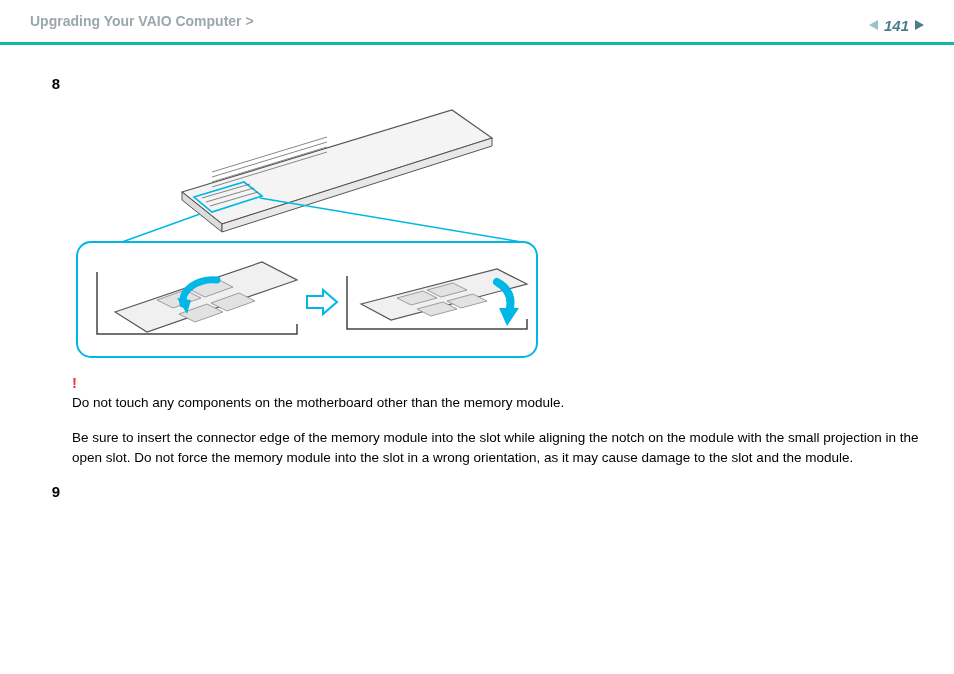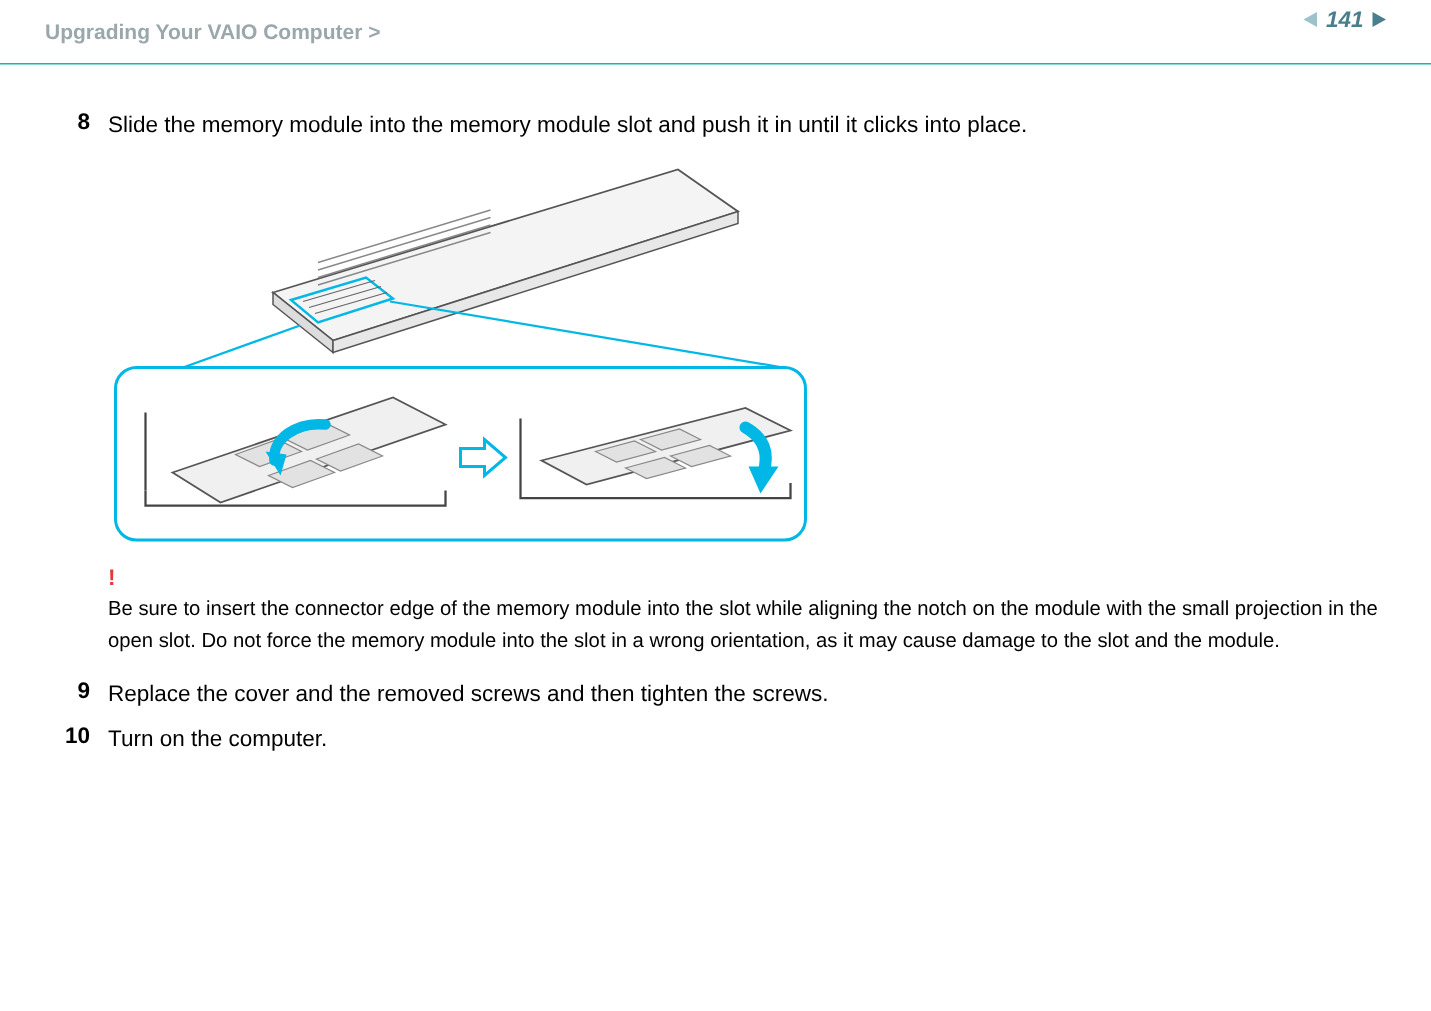--- a/index.html
+++ b/index.html
@@ -12,32 +12,32 @@
     height: 674px;
   }
   .page {
     position: relative;
     width: 954px;
     height: 674px;
   }
   .header {
     position: relative;
     padding: 12px 30px 10px 30px;
-    border-bottom: 1px solid #14b8a6;
+    border-bottom: 3px solid #14b8a6;
   }
   .breadcrumb {
     color: #9aa8ac;
     font-weight: bold;
     font-size: 14px;
     line-height: 1.4;
   }
   .pagenum-area {
     position: absolute;
     right: 30px;
-    bottom: 20px;
+    bottom: 8px;
     display: flex;
     align-items: center;
     gap: 6px;
   }
   .page-number {
     color: #4b7e8c;
     font-weight: bold;
     font-style: italic;
     font-size: 15px;
   }
@@ -103,21 +103,20 @@
       <div class="nav-tri-left"></div>
       <span class="page-number">141</span>
       <div class="nav-tri-right"></div>
     </div>
   </div>
 
   <div class="content">
 
     <div class="step">
       <div class="step-num">8</div>
-      <div class="step-text">Slide the memory module into the memory module slot and push it in until it clicks into place.</div>
     </div>
 
     <div class="figure-wrap">
       <svg class="fig-svg" width="470" height="260" viewBox="0 0 470 260">
 
         <g transform="translate(80,0)">
           <polygon points="30,90 300,8 340,36 70,122" fill="#f4f4f4" stroke="#555" stroke-width="1.2"></polygon>
           <polygon points="30,90 70,122 70,130 30,98" fill="#ddd" stroke="#555" stroke-width="1"></polygon>
           <polygon points="70,122 340,36 340,44 70,130" fill="#e8e8e8" stroke="#555" stroke-width="1"></polygon>
 
@@ -176,27 +175,23 @@
           </g>
 
           <path d="M 150 18 Q 168 28 162 48" fill="none" stroke="#00b7e6" stroke-width="8" stroke-linecap="round"></path>
           <polygon points="152,44 172,44 160,62" fill="#00b7e6"></polygon>
         </g>
       </svg>
     </div>
 
     <div class="warning-block">
       <div class="warn-mark">!</div>
+      <div class="note">Do not touch any components on the motherboard other than the memory module.</div>
       <div class="note">Be sure to insert the connector edge of the memory module into the slot while aligning the notch on the module with the small projection in the open slot. Do not force the memory module into the slot in a wrong orientation, as it may cause damage to the slot and the module.</div>
     </div>
 
     <div class="step">
       <div class="step-num">9</div>
-      <div class="step-text">Replace the cover and the removed screws and then tighten the screws.</div>
     </div>
 
-    <div class="step">
-      <div class="step-num">10</div>
-      <div class="step-text">Turn on the computer.</div>
-    </div>
 
   </div>
 </div>
 
 </body></html>

